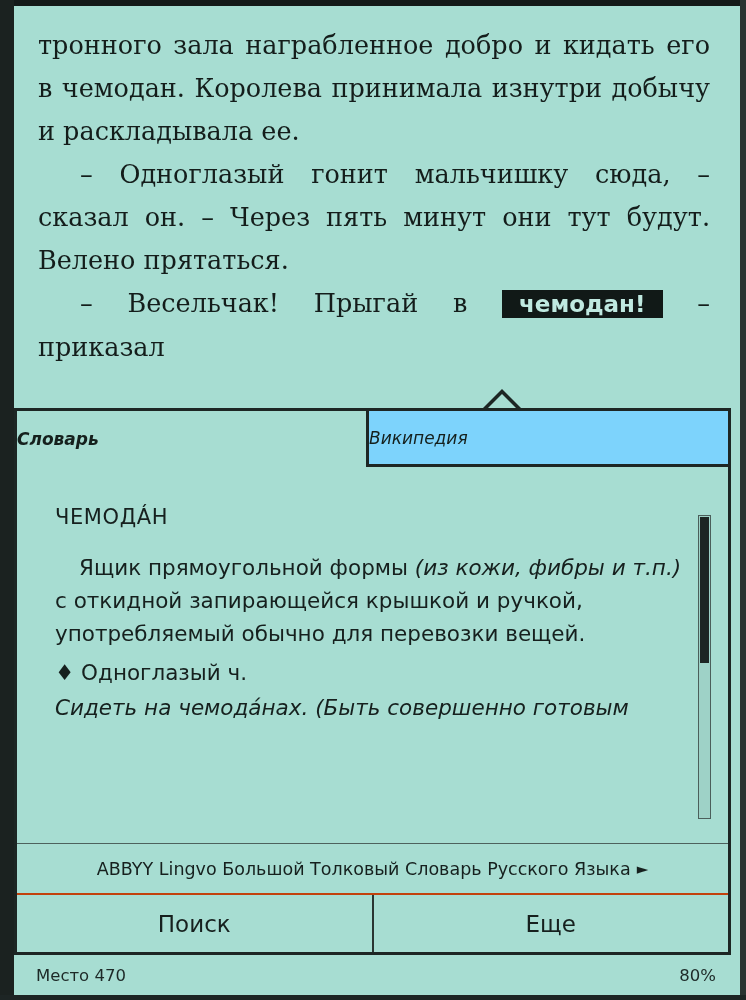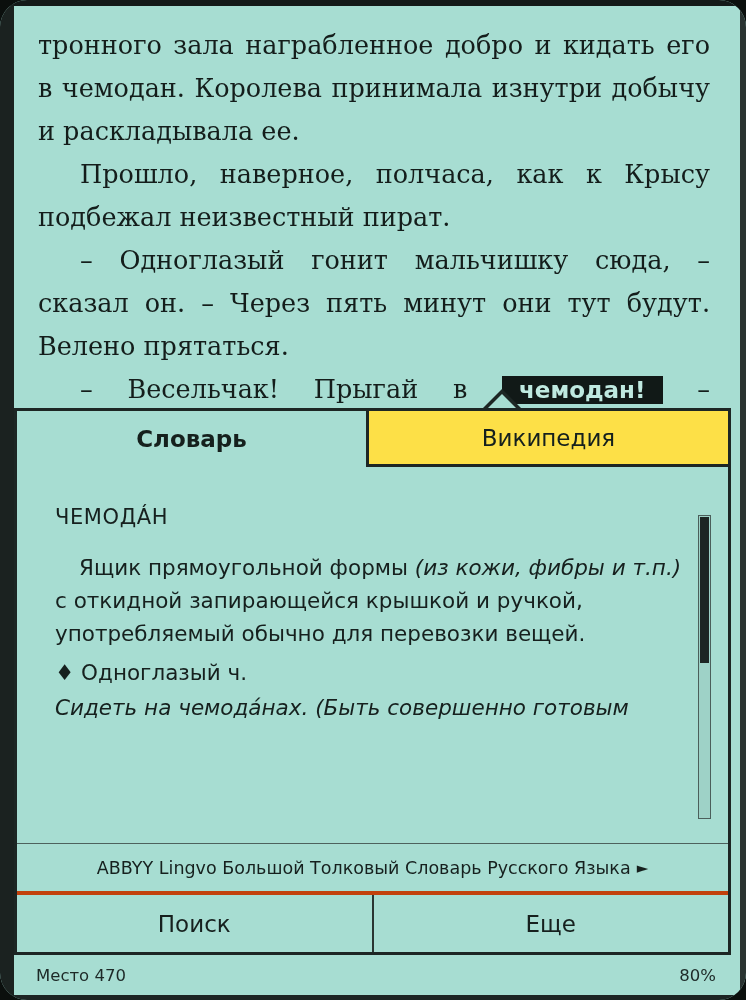--- a/index.html
+++ b/index.html
@@ -8,21 +8,20 @@
     background: #0b0f0d;
   }
   #screen {
     position: relative;
     width: 746px;
     height: 1000px;
     background: #a7ddd2;
     overflow: hidden;
     font-family: "DejaVu Serif", serif;
     color: #15201d;
-    border-radius: 27px;
   }
   
   .bezel-left {
     position: absolute; left: 0; top: 0; width: 14px; height: 1000px;
     background: #1b2220;
   }
   .bezel-top {
     position: absolute; left: 0; top: 0; width: 746px; height: 6px;
     background: #141a19;
   }
@@ -101,38 +100,39 @@
     position: relative;
     height: 56px;
     box-sizing: border-box;
   }
   .tab {
     position: absolute;
     top: 0;
     height: 56px;
     box-sizing: border-box;
     font-family: "DejaVu Sans", sans-serif;
-    font-size: 23px;
+    font-size: 17px;
     display: flex;
     align-items: center;
-    justify-content: center;
+    justify-content: flex-start;
+    font-style: italic;
   }
   .tab.active {
     left: 0;
     width: 352px;
     font-weight: bold;
     border-bottom: none;
     border-right: 3px solid #1d2624;
     background: #a7ddd2;
   }
   .tab.inactive {
     left: 352px;
     width: 359px;
     border-bottom: 3px solid #1d2624;
-    background: #fde047;
+    background: #7dd3fc;
   }
   
   #notch {
     position: absolute;
     left: 480px;
     top: 389px;
     width: 44px;
     height: 22px;
     overflow: hidden;
   }
@@ -216,21 +216,21 @@
   }
 
   
   #source-line {
     position: absolute;
     left: 0;
     top: 432px;
     width: 711px;
     height: 52px;
     border-top: 1px solid #4d615d;
-    border-bottom: 4px solid #c2410c;
+    border-bottom: 2px solid #c2410c;
     box-sizing: border-box;
     font-family: "DejaVu Sans", sans-serif;
     font-size: 17.5px;
     display: flex;
     align-items: center;
     justify-content: center;
     color: #16201e;
   }
   #source-line .arrow {
     margin-left: 6px;
@@ -264,21 +264,20 @@
 
 <div id="screen">
 
   <div class="bezel-top"></div>
   <div class="bezel-left"></div>
   <div class="bezel-right"></div>
   <div class="bezel-bottom"></div>
 
   <div id="book-text">
     <p><span>тронного зала награбленное добро и кидать его в чемодан. Королева принимала изнутри добычу и раскладывала ее.</span></p>
-    <p class="indent"><span>Прошло, наверное, полчаса, как к Крысу подбежал неизвестный пират.</span></p>
     <p class="indent"><span>– Одноглазый гонит мальчишку сюда, – сказал он. – Через пять минут они тут будут. Велено прятаться.</span></p>
     <p class="indent"><span>– Весельчак! Прыгай в </span><span class="hl">чемодан!</span><span> – приказал</span></p>
   </div>
 
   <div id="notch">
     <div class="tri"></div>
     <div class="tri-in"></div>
   </div>
 
   <div id="dict-popup">

